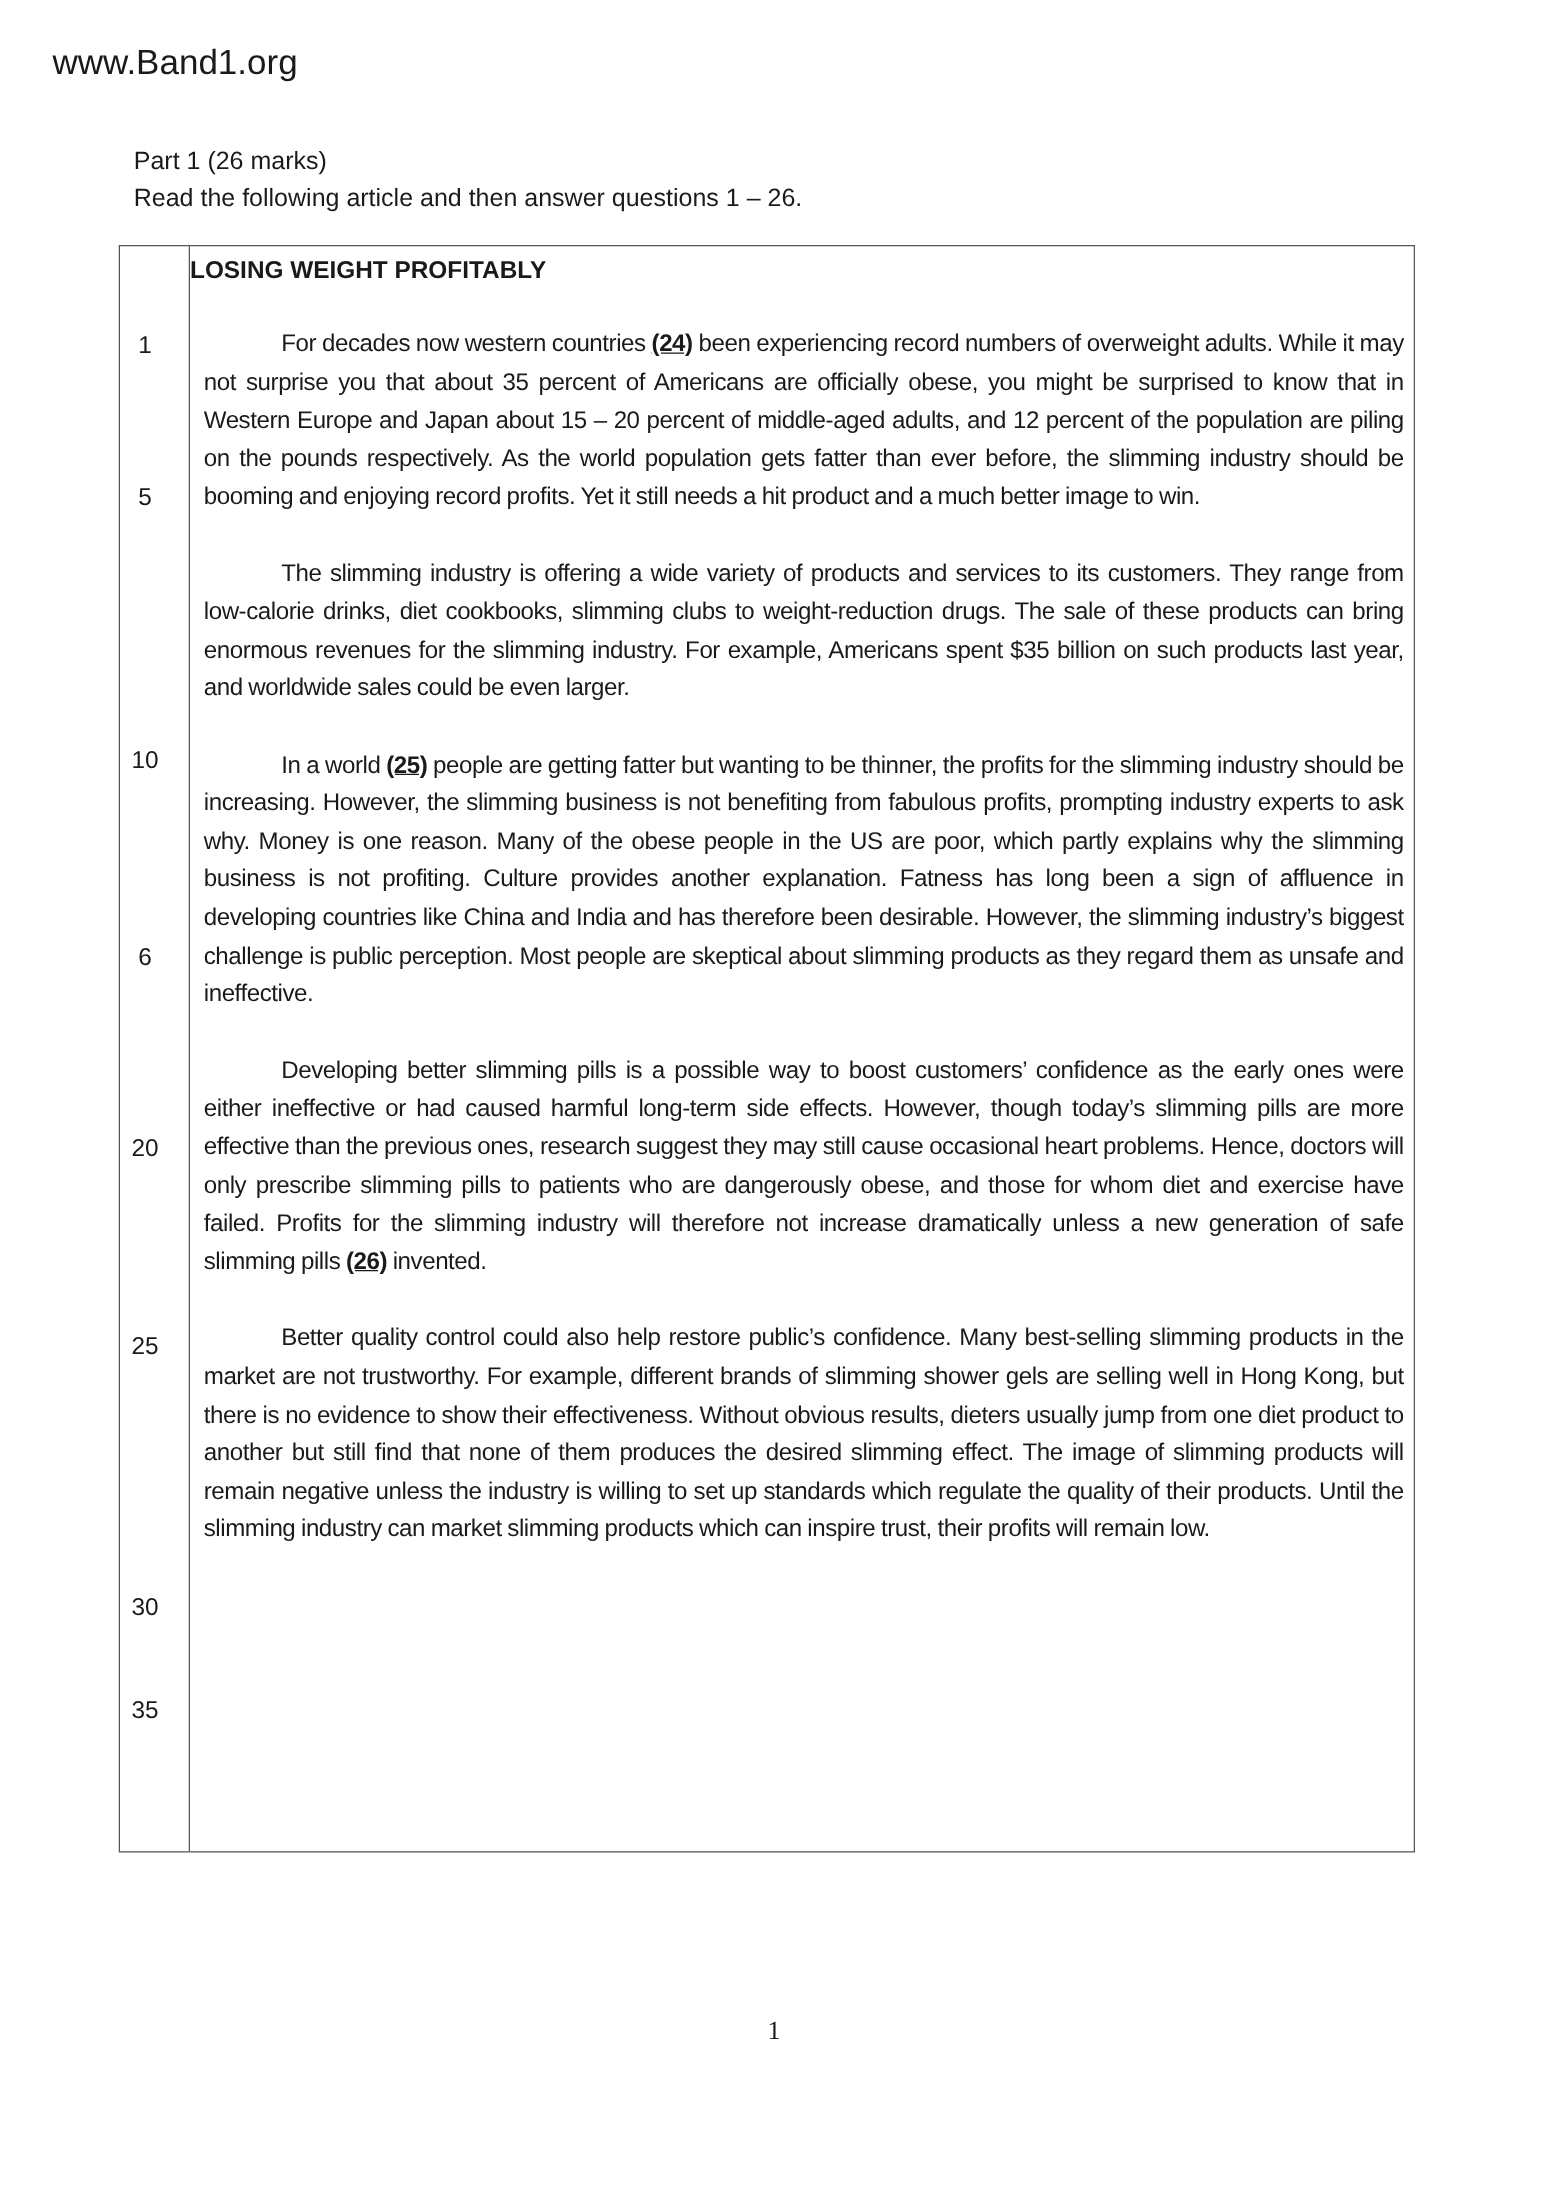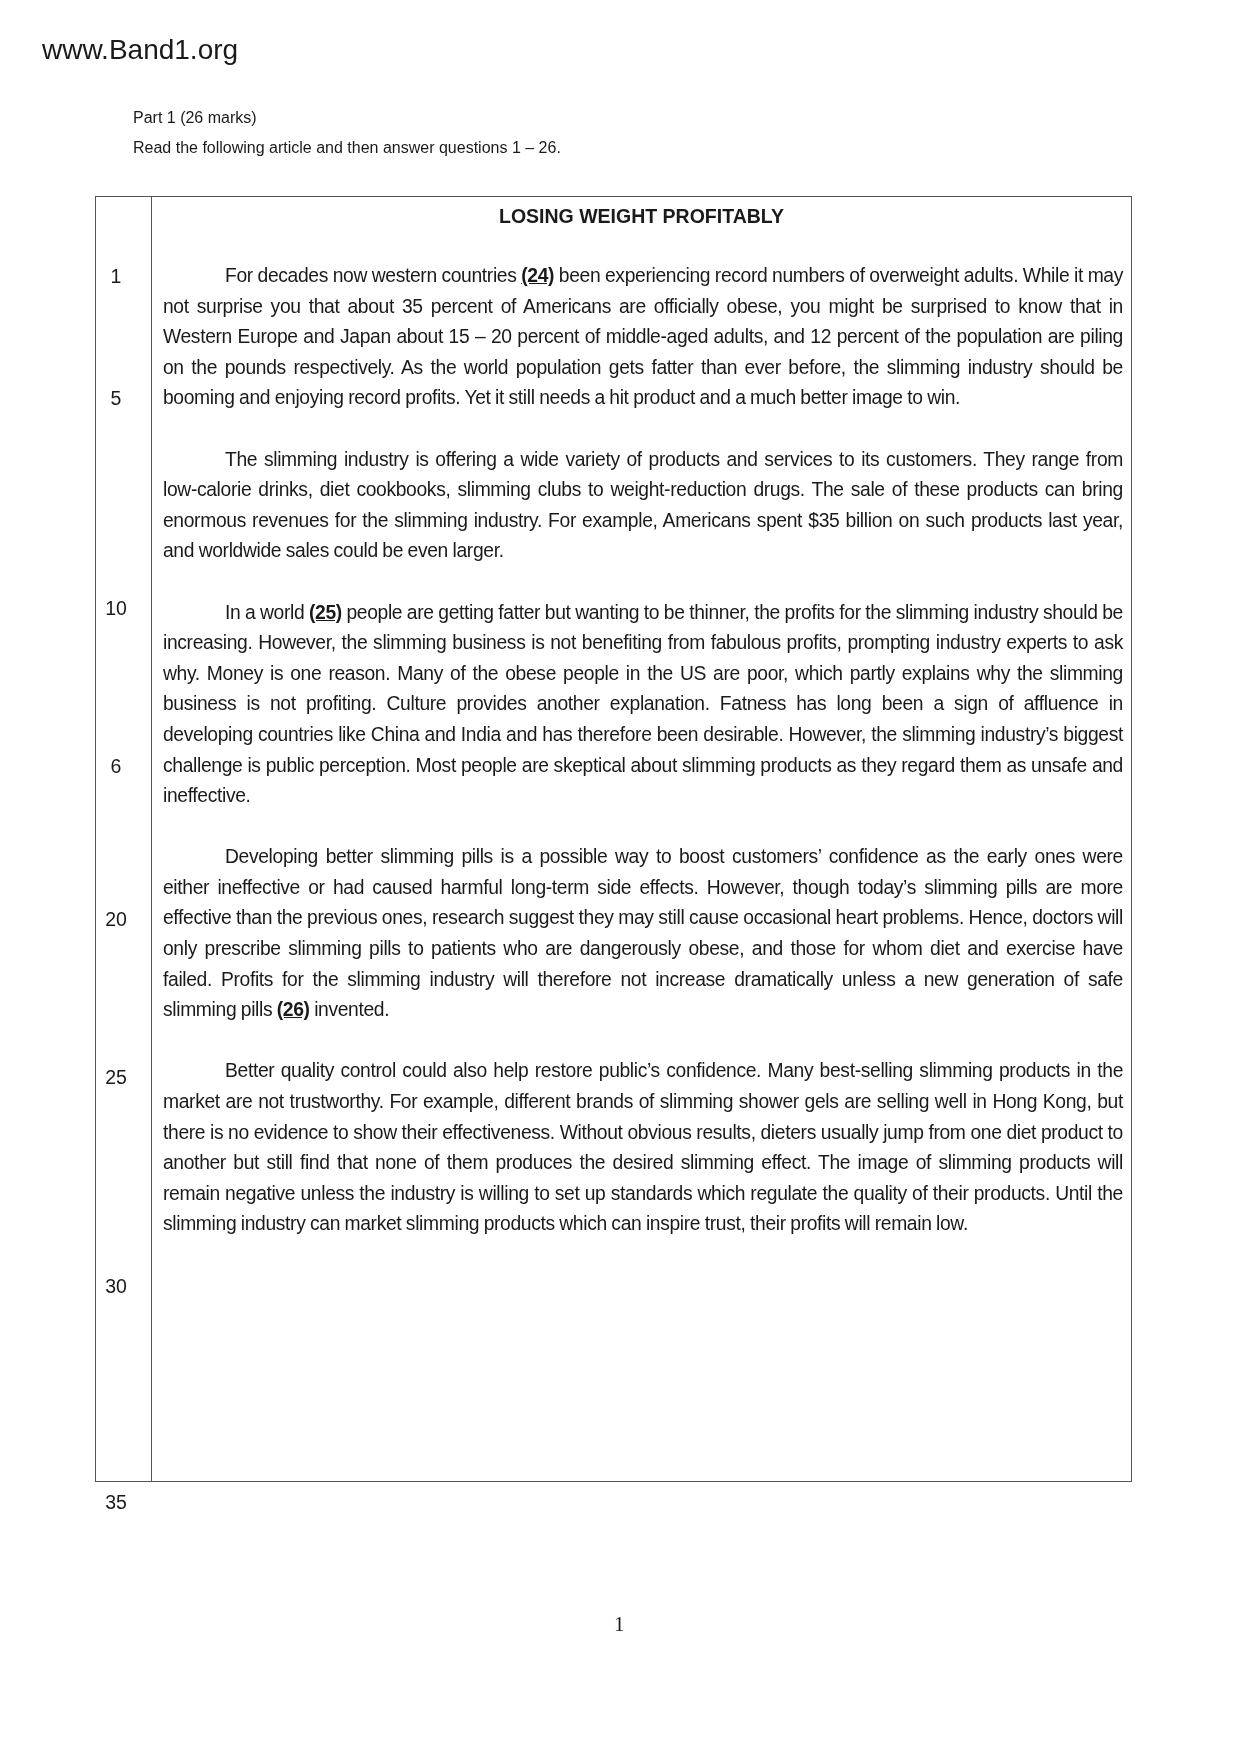--- a/index.html
+++ b/index.html
@@ -1,23 +1,23 @@
 <!DOCTYPE html>
 <html><head>
 <meta charset="utf-8">
 <style>
   html, body { margin: 0; padding: 0; background: #ffffff; }
   body { width: 1240px; height: 1754px; position: relative; overflow: hidden;
          font-family: "Liberation Sans", sans-serif; color: #1a1a1a; }
   .site { position: absolute; left: 42px; top: 34px; font-size: 28px; }
-  .intro { position: absolute; left: 107px; top: 103px; font-size: 16px; line-height: 30px; margin-left: 26px; }
+  .intro { position: absolute; left: 107px; top: 114px; font-size: 20px; line-height: 30px; }
   .box { position: absolute; left: 95px; top: 196px; width: 1037px; height: 1286px;
          border: 1.5px solid #555; box-sizing: border-box; }
   .divider { position: absolute; left: 55px; top: 0; bottom: 0; border-left: 1.5px solid #555; }
-  .title { position: absolute; left: 56px; right: 0; top: 4px; text-align: center;
+  .title { position: absolute; left: 56px; right: 0; top: 4px; text-align: left;
            font-weight: bold; font-size: 19.5px; line-height: 30px; }
   .nums { position: absolute; left: 0; width: 55px; top: 0; }
   .num { position: absolute; left: 0; width: 40px; text-align: center; font-size: 19.5px; }
   .body { position: absolute; left: 67px; width: 960px; top: 64px; }
   .para { margin: 0 0 30.6px 0; font-size: 19.3px; line-height: 30.6px; text-align: justify;
           text-indent: 62px; letter-spacing: -0.35px; word-spacing: -0.5px; }
   .blank { font-weight: bold; text-decoration: underline; }
   .pageno { position: absolute; left: 614px; top: 1612px; font-family: "Liberation Serif", serif; font-size: 21px; }
 </style>
 </head>
@@ -34,21 +34,21 @@
   <div class="divider"></div>
   <div class="title">LOSING WEIGHT PROFITABLY</div>
   <div class="nums" id="nums">
       <div class="num" style="top: 64px; line-height: 30.6px;">1</div>
       <div class="num" style="top: 186.4px; line-height: 30.6px;">5</div>
       <div class="num" style="top: 370px; line-height: 30.6px; margin-top: 26px;">10</div>
       <div class="num" style="top: 553.6px; line-height: 30.6px;">6</div>
       <div class="num" style="top: 706.6px; line-height: 30.6px;">20</div>
       <div class="num" style="top: 865px; line-height: 30.6px;">25</div>
       <div class="num" style="top: 1073.8px; line-height: 30.6px;">30</div>
-      <div class="num" style="top: 1290px; line-height: 30.6px;">35</div>
+      <div class="num" style="top: 1156px; line-height: 30.6px;">35</div>
     </div>
   <div class="body" id="article-body">
       <p class="para"><span>For decades now western countries </span><span class="blank">(24)</span><span> been experiencing record numbers of overweight adults. While it may not surprise you that about 35 percent of Americans are officially obese, you might be surprised to know that in Western Europe and Japan about 15 – 20 percent of middle-aged adults, and 12 percent of the population are piling on the pounds respectively. As the world population gets fatter than ever before, the slimming industry should be booming and enjoying record profits. Yet it still needs a hit product and a much better image to win.</span></p>
       <p class="para"><span>The slimming industry is offering a wide variety of products and services to its customers. They range from low-calorie drinks, diet cookbooks, slimming clubs to weight-reduction drugs. The sale of these products can bring enormous revenues for the slimming industry. For example, Americans spent $35 billion on such products last year, and worldwide sales could be even larger.</span></p>
       <p class="para"><span>In a world </span><span class="blank">(25)</span><span> people are getting fatter but wanting to be thinner, the profits for the slimming industry should be increasing. However, the slimming business is not benefiting from fabulous profits, prompting industry experts to ask why. Money is one reason. Many of the obese people in the US are poor, which partly explains why the slimming business is not profiting. Culture provides another explanation. Fatness has long been a sign of affluence in developing countries like China and India and has therefore been desirable. However, the slimming industry’s biggest challenge is public perception. Most people are skeptical about slimming products as they regard them as unsafe and ineffective.</span></p>
       <p class="para"><span>Developing better slimming pills is a possible way to boost customers’ confidence as the early ones were either ineffective or had caused harmful long-term side effects. However, though today’s slimming pills are more effective than the previous ones, research suggest they may still cause occasional heart problems. Hence, doctors will only prescribe slimming pills to patients who are dangerously obese, and those for whom diet and exercise have failed. Profits for the slimming industry will therefore not increase dramatically unless a new generation of safe slimming pills </span><span class="blank">(26)</span><span> invented.</span></p>
       <p class="para"><span>Better quality control could also help restore public’s confidence. Many best-selling slimming products in the market are not trustworthy. For example, different brands of slimming shower gels are selling well in Hong Kong, but there is no evidence to show their effectiveness. Without obvious results, dieters usually jump from one diet product to another but still find that none of them produces the desired slimming effect. The image of slimming products will remain negative unless the industry is willing to set up standards which regulate the quality of their products. Until the slimming industry can market slimming products which can inspire trust, their profits will remain low.</span></p>
     </div>
 </div>
 

